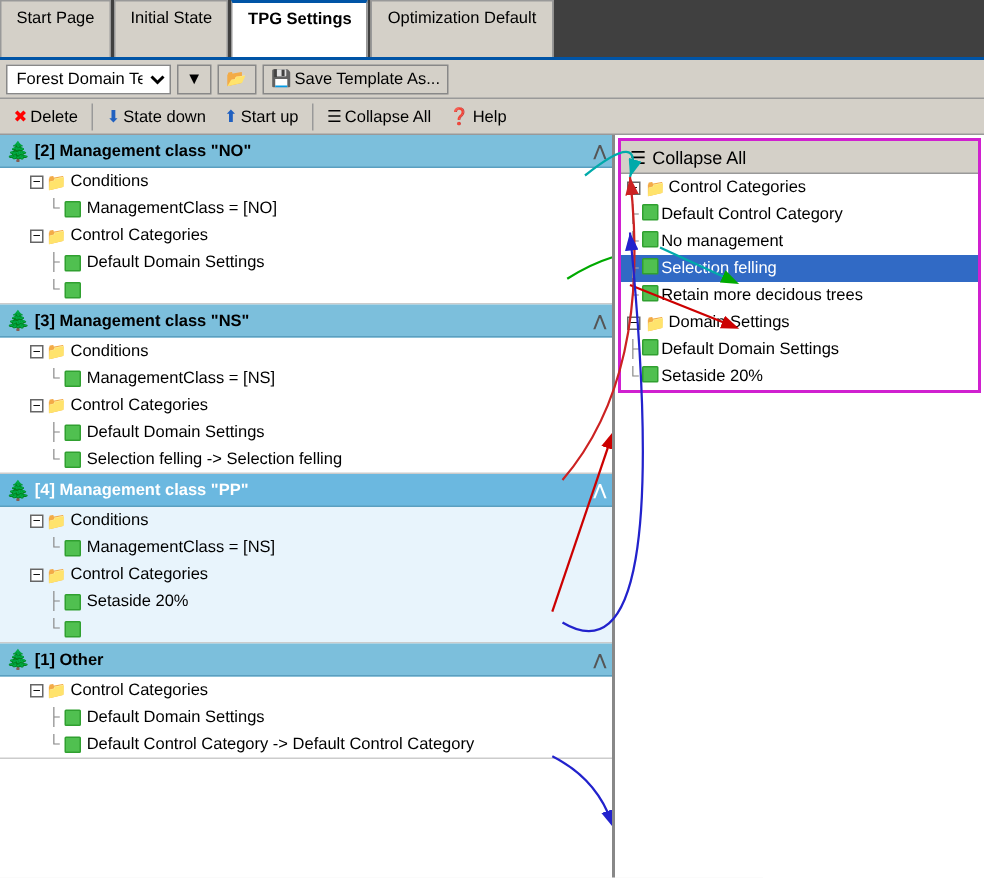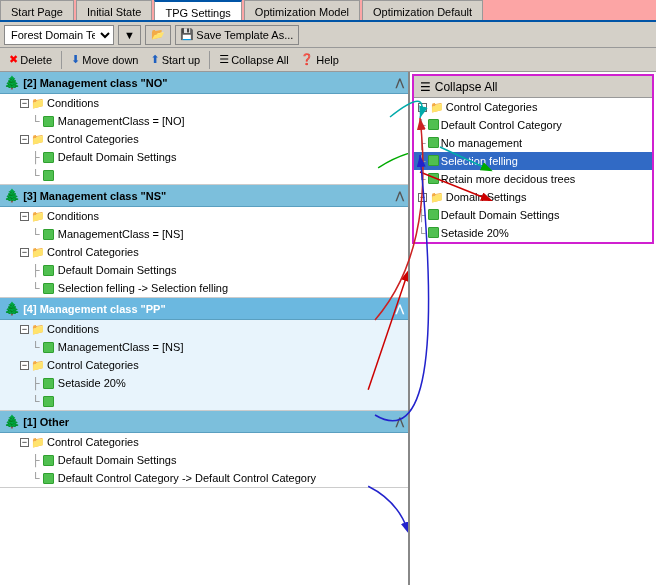--- a/index.html
+++ b/index.html
@@ -1,36 +1,36 @@
 <!DOCTYPE html>
 <html><head>
   <meta charset="utf-8">
   <style>
     * { box-sizing: border-box; margin: 0; padding: 0; }
     body { font-family: 'Segoe UI', Tahoma, Geneva, Verdana, sans-serif; font-size: 12px; background: #f0f0f0; width: 656px; height: 585px; overflow: hidden; }
 
     .tab-bar {
       display: flex;
-      background: #fca5a5;
+      background: #404040;
       border-bottom: 2px solid #0054a6;
-      height: 22px;
+      height: 40px;
     }
     .tab {
       padding: 2px 10px;
       border: 1px solid #999;
       border-bottom: none;
       background: #d4d0c8;
       cursor: pointer;
       font-size: 11px;
       line-height: 18px;
       margin-right: 2px;
     }
     .tab.active {
       background: #fff;
-      font-weight: normal;
+      font-weight: bold;
       border-top: 2px solid #0054a6;
     }
 
     .toolbar {
       display: flex;
       align-items: center;
       background: #d4d0c8;
       padding: 3px 4px;
       border-bottom: 1px solid #999;
       height: 26px;
@@ -195,21 +195,20 @@
   </style>
 </head>
 <body>
 
 <div>
 
   <div class="tab-bar">
     <div class="tab">Start Page</div>
     <div class="tab">Initial State</div>
     <div class="tab active">TPG Settings</div>
-    <div class="tab">Optimization Model</div>
     <div class="tab">Optimization Default</div>
   </div>
 
   <div class="toolbar">
     <select class="toolbar-select">
       <option>Forest Domain Template 1</option>
     </select>
     <button class="toolbar-btn">▼</button>
     <button class="toolbar-btn">
       <span>📂</span>
@@ -221,21 +220,21 @@
   </div>
 
   <div class="action-bar">
     <button class="action-btn">
       <span style="color:red;">✖</span>
       <span>Delete</span>
     </button>
     <span class="toolbar-separator"></span>
     <button class="action-btn">
       <span style="color:#2060c0;">⬇</span>
-      <span>Move down</span>
+      <span>State down</span>
     </button>
     <button class="action-btn">
       <span style="color:#2060c0;">⬆</span>
       <span>Start up</span>
     </button>
     <span class="toolbar-separator"></span>
     <button class="action-btn">
       <span>☰</span>
       <span>Collapse All</span>
     </button>

